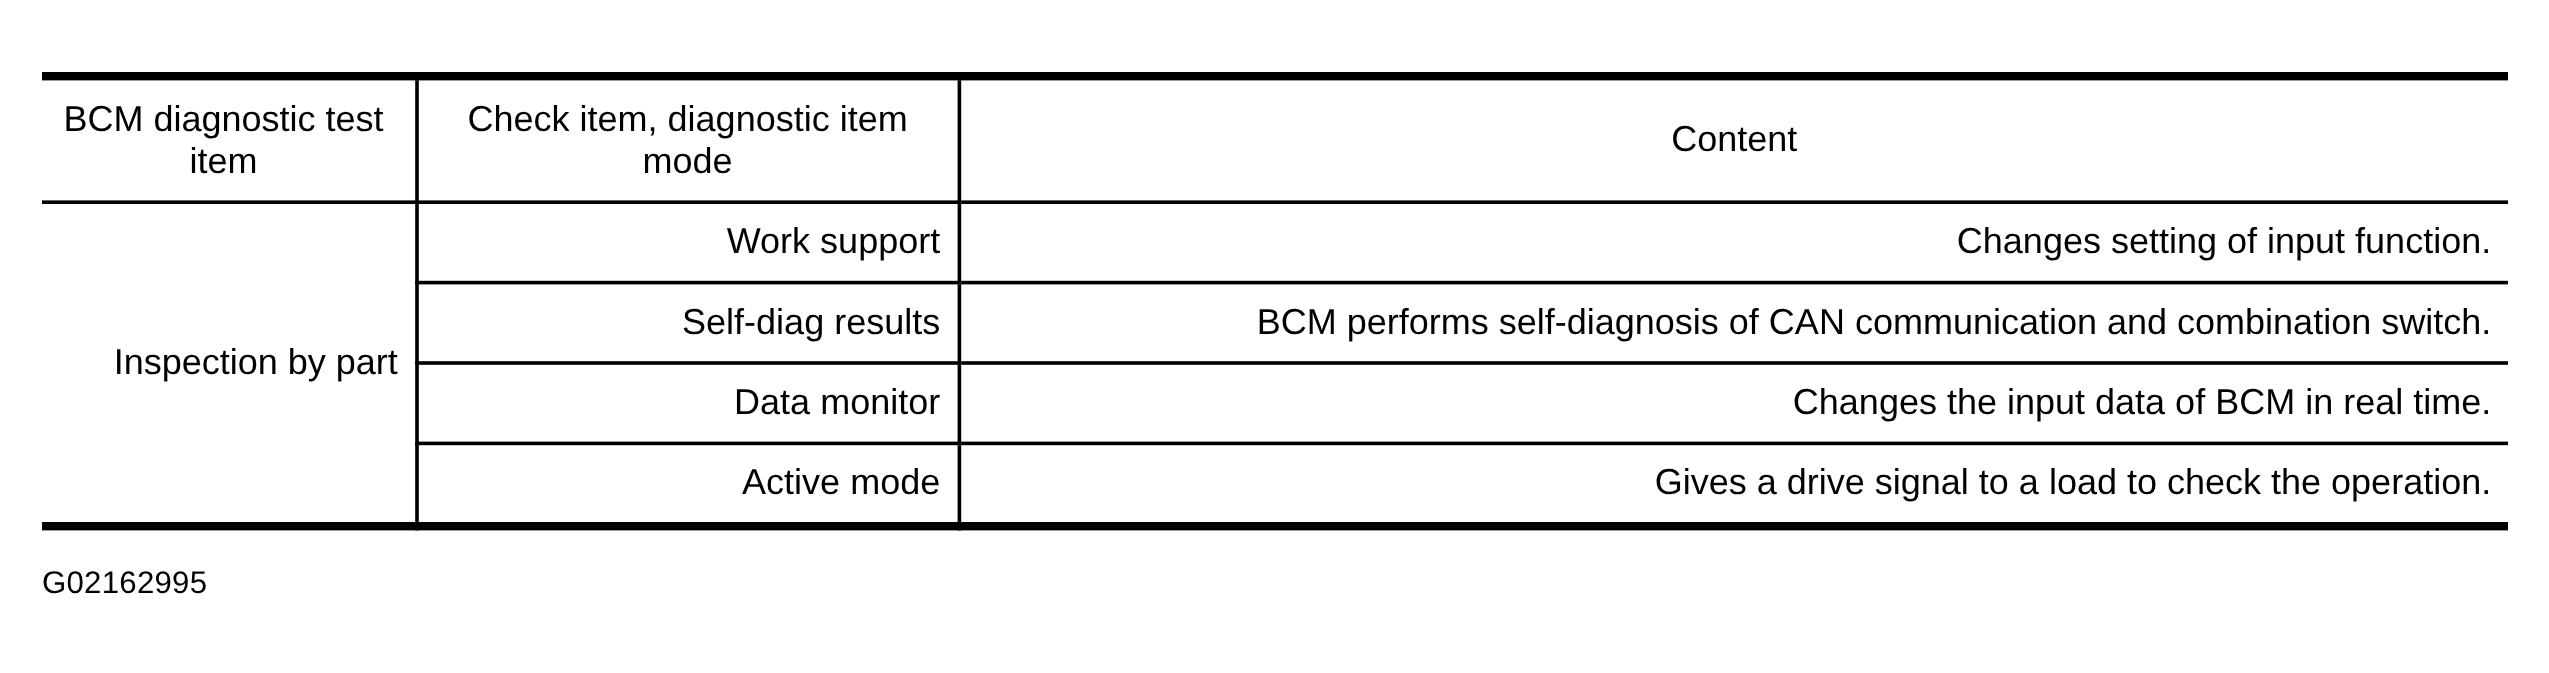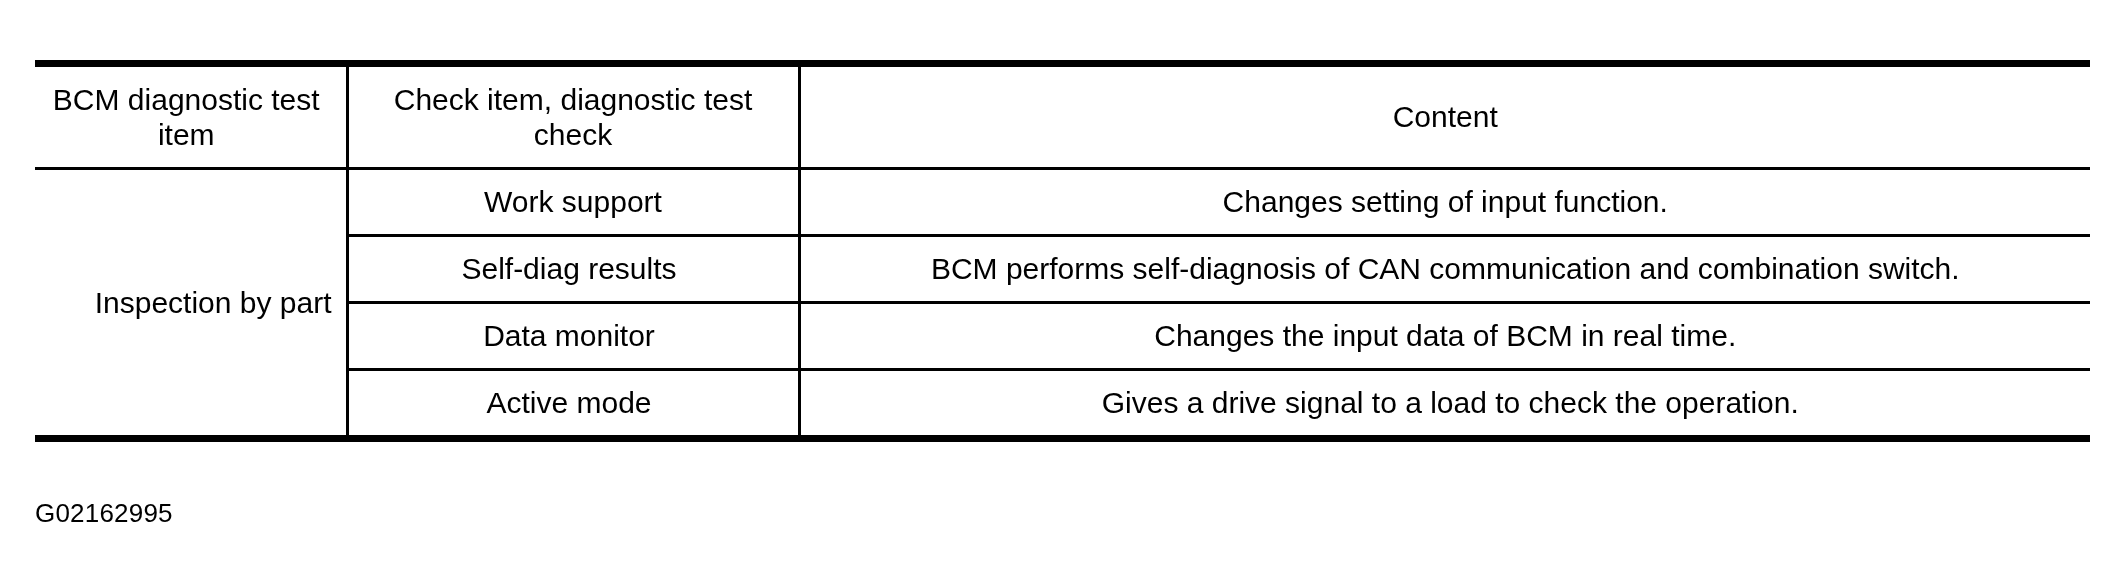--- a/index.html
+++ b/index.html
@@ -77,56 +77,55 @@
     height: 82px;
   }
 
   tbody tr:first-child > td {
     border-top: none;
   }
   tbody tr:last-child > td {
     border-bottom: none;
     padding-left: 24px;
   }
-  .cell-left   { text-align: center; }
+  .cell-left   { text-align: right; }
 
   .rowspan-cell {
     text-align: right;
     vertical-align: middle;
   }
 
   tbody td {
     height: 46px;
   }
 
   .caption {
     position: absolute;
     left: 35px;
     top: 470px;
     font-size: 26px;
     letter-spacing: 0.2px;
-    margin-top: 28px;
   }
 </style>
 </head>
 <body>
 
 <div class="page">
 
   <div class="table-wrap">
     <table class="spec-table">
       <colgroup>
         <col class="c1">
         <col class="c2">
         <col class="c3">
       </colgroup>
       <thead>
         <tr>
           <th>BCM diagnostic test item</th>
-          <th>Check item, diagnostic test check</th>
+          <th>Check item, diagnostic item mode</th>
           <th>Content</th>
         </tr>
       </thead>
       <tbody>
         <tr>
           <td class="rowspan-cell" rowspan="4">Inspection by part</td>
           <td class="cell-left">Work support</td>
           <td class="cell-left">Changes setting of input function.</td>
         </tr>
         <tr>

